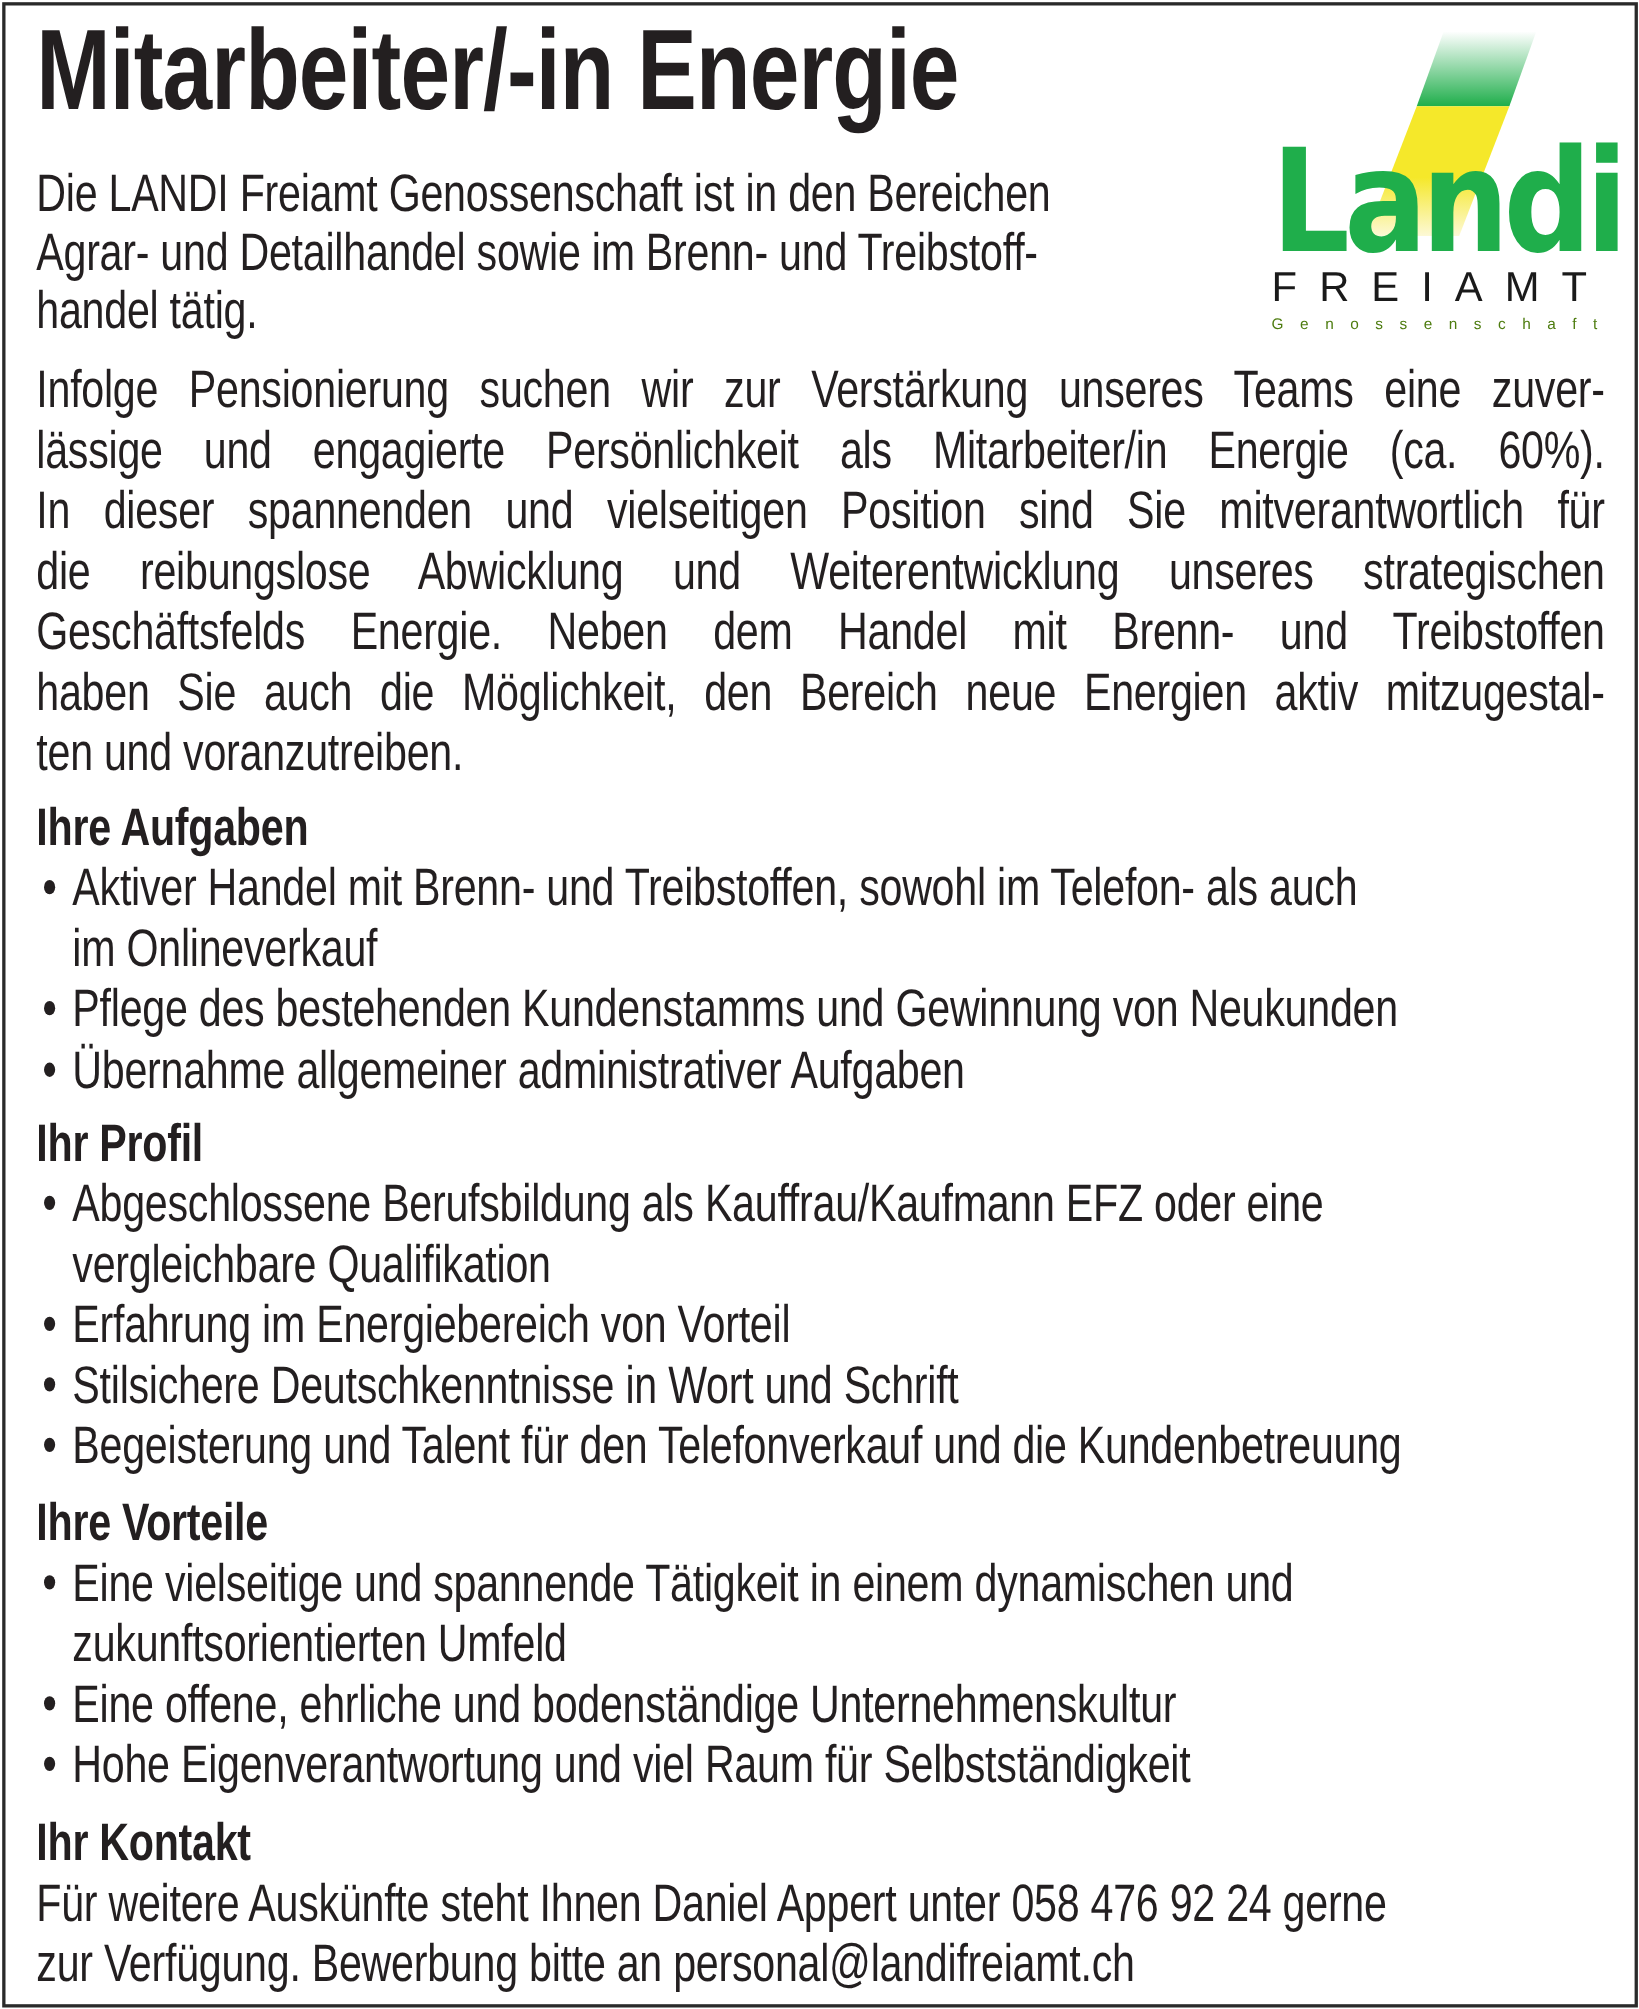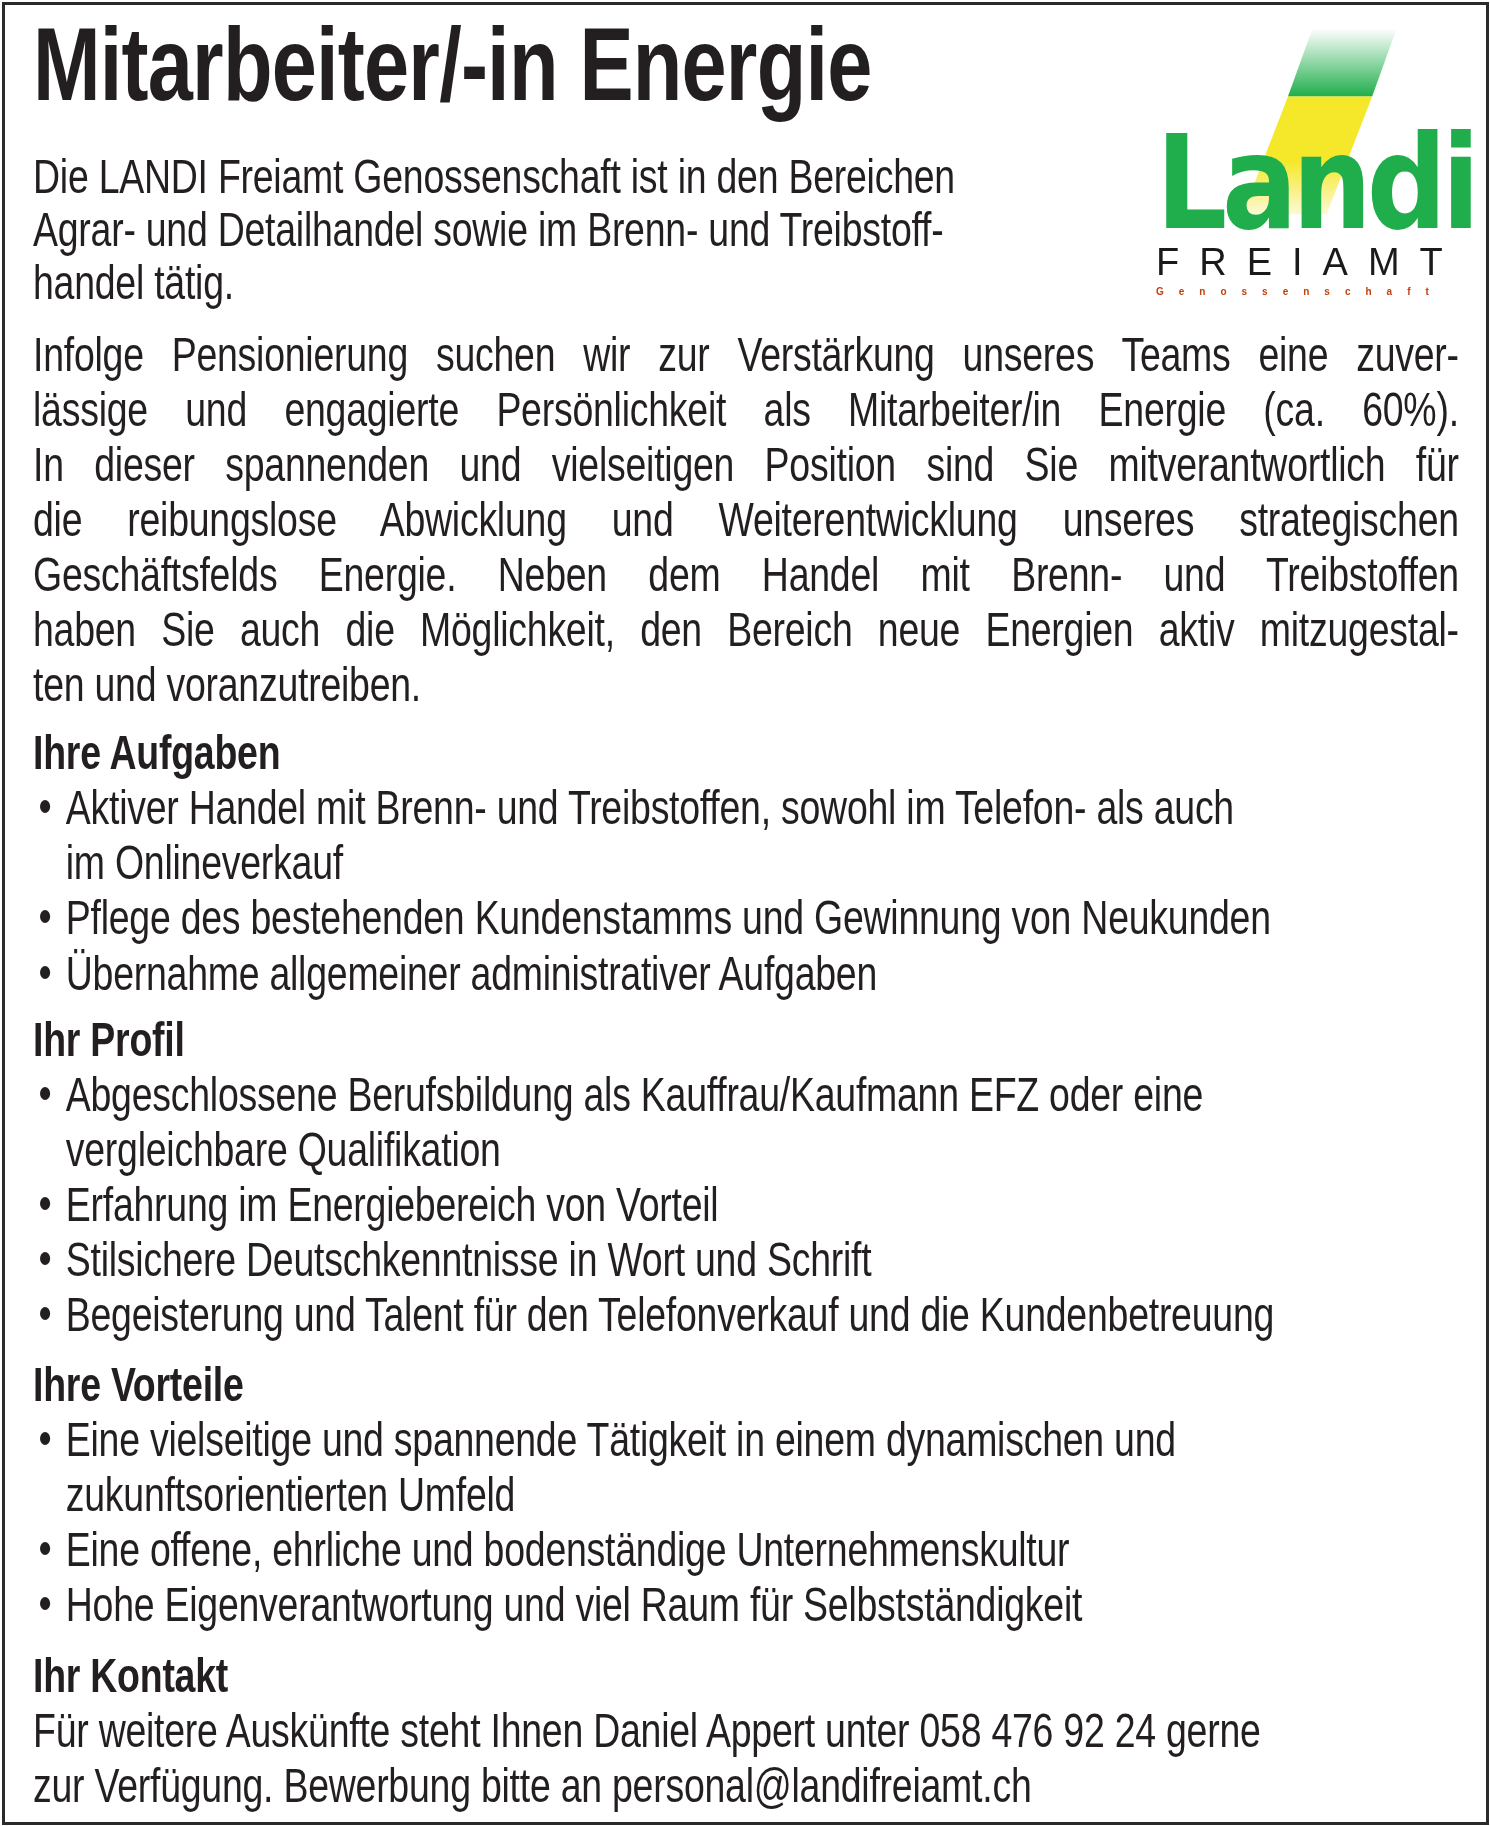--- a/index.html
+++ b/index.html
@@ -41,21 +41,21 @@
     color: #1fae4b; line-height: 110px; letter-spacing: -6px; white-space: nowrap;
     transform-origin: 0 0; transform: scaleX(0.86);
   }
   .logo-freiamt {
     position: absolute; left: 0; top: 218px; width: 315px;
     font-family: Liberation Sans, sans-serif; font-size: 38px; color: #1a1a1a;
     letter-spacing: 20px; line-height: 1; white-space: nowrap;
   }
   .logo-geno {
     position: absolute; left: 0; top: 262px; width: 315px;
-    font-family: "Liberation Sans", sans-serif; font-weight: bold; font-size: 10px; color: #c2410c;
+    font-family: "Liberation Sans", sans-serif; font-weight: normal; font-size: 14px; color: #4d7c0f;
     letter-spacing: 15px; line-height: 1; white-space: nowrap;
   }
 </style>
 </head>
 <body>
 
 <div class="frame"></div>
 
 <div class="logo">
   <svg class="logo-stripe" width="320" height="285" viewBox="0 0 320 285">

